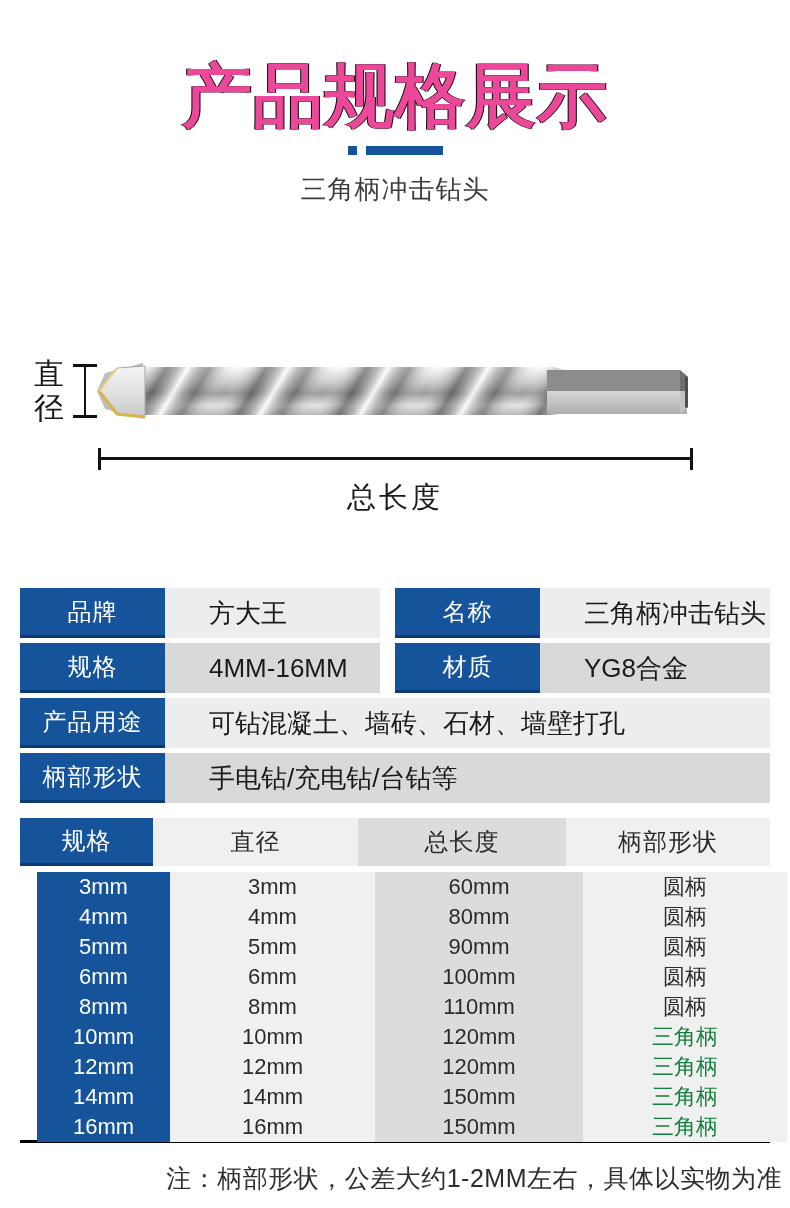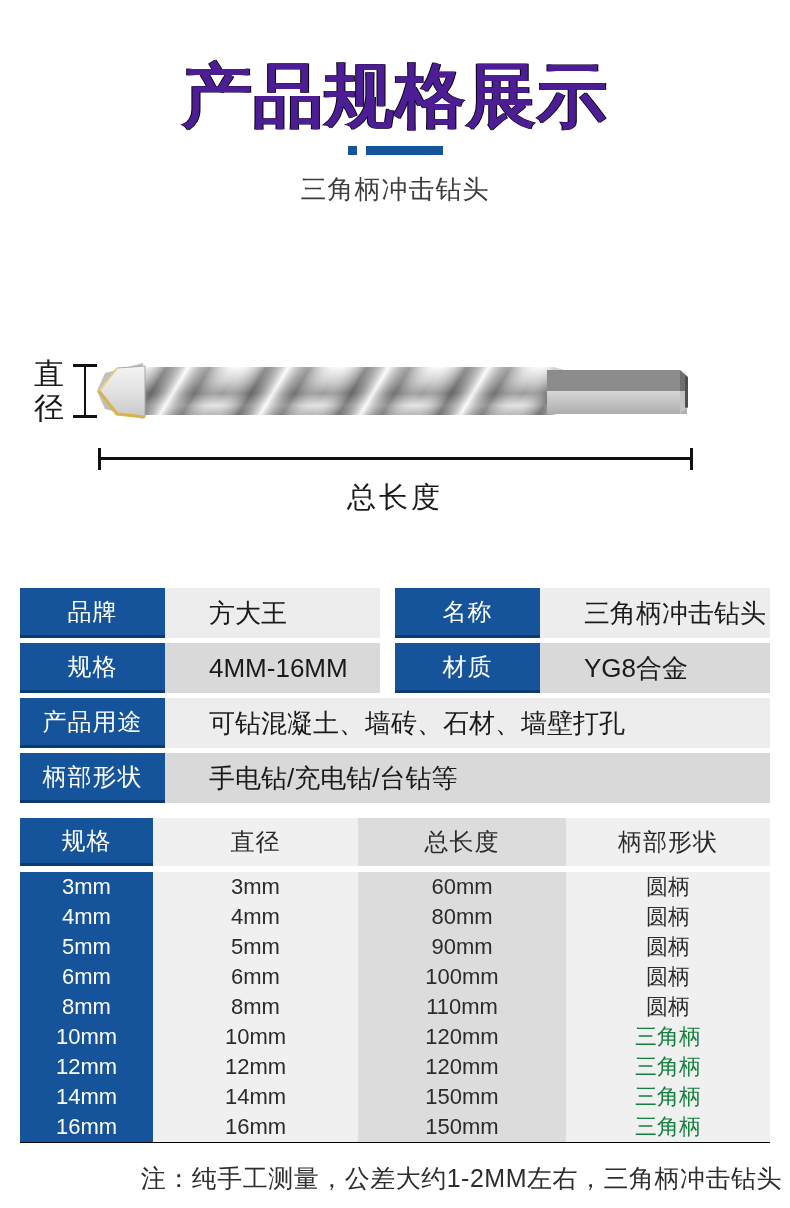--- a/index.html
+++ b/index.html
@@ -4,21 +4,21 @@
 <style>
   html,body{margin:0;padding:0;background:#ffffff;}
   .page{
     position:relative;width:790px;height:1208px;background:#ffffff;
     font-family:"Liberation Sans","DejaVu Sans",sans-serif;
     overflow:hidden;
   }
   
   .hdr{position:absolute;top:50px;left:0;width:790px;text-align:center;}
   .title{
-    font-size:70px;font-weight:900;color:#4c1d95;margin:0;letter-spacing:1px;
+    font-size:70px;font-weight:900;color:#ec4899;margin:0;letter-spacing:1px;
     text-shadow:1px 0 0 #000,-1px 0 0 #000;
     line-height:92px;
   }
   .underline{margin:4px auto 0 auto;width:95px;height:9px;display:flex;align-items:center;}
   .underline .dot{width:9px;height:9px;background:#15549B;}
   .underline .gap{width:9px;height:9px;}
   .underline .bar{width:77px;height:9px;background:#15549B;}
   .subtitle{margin-top:17px;font-size:26px;color:#3d3d3d;letter-spacing:1px;}
 
   
@@ -70,20 +70,21 @@
   .size-head .h{
     font-size:24px;color:#2b2b2b;display:flex;align-items:center;justify-content:center;letter-spacing:1px;
   }
   .size-head .h.blue{background:#15549B;color:#fff;border-bottom:3px solid #0C3B72;box-sizing:border-box;}
   .col-a{background:#F0F0F0;}
   .col-b{background:#DCDCDC;}
   .size-body{margin-top:6px;border-bottom:3px solid #000;}
   .srow{
     display:grid;grid-template-columns:133px 205px 208px 204px;height:28px;
     border-bottom:2px solid #000;
+    margin-left:17px;
   }
   .srow:last-child{border-bottom:none;}
   .srow .c{
     font-size:22px;color:#2b2b2b;display:flex;align-items:center;justify-content:center;white-space:nowrap;
   }
   .srow .c.blue-col{background:#15549B;color:#fff;}
   .srow .c.tri{color:#15803d;}
 
   
   .note{
@@ -240,15 +241,15 @@
       </div>
       <div class="srow">
         <div class="c blue-col">16mm</div>
         <div class="c col-a">16mm</div>
         <div class="c col-b">150mm</div>
         <div class="c col-a tri">三角柄</div>
       </div>
     </div>
   </div>
 
-  <div class="note">注：纯手工测量，公差大约1-2MM左右，三角柄冲击钻头</div>
+  <div class="note">注：柄部形状，公差大约1-2MM左右，具体以实物为准</div>
 
 </div>
 
 </body></html>

